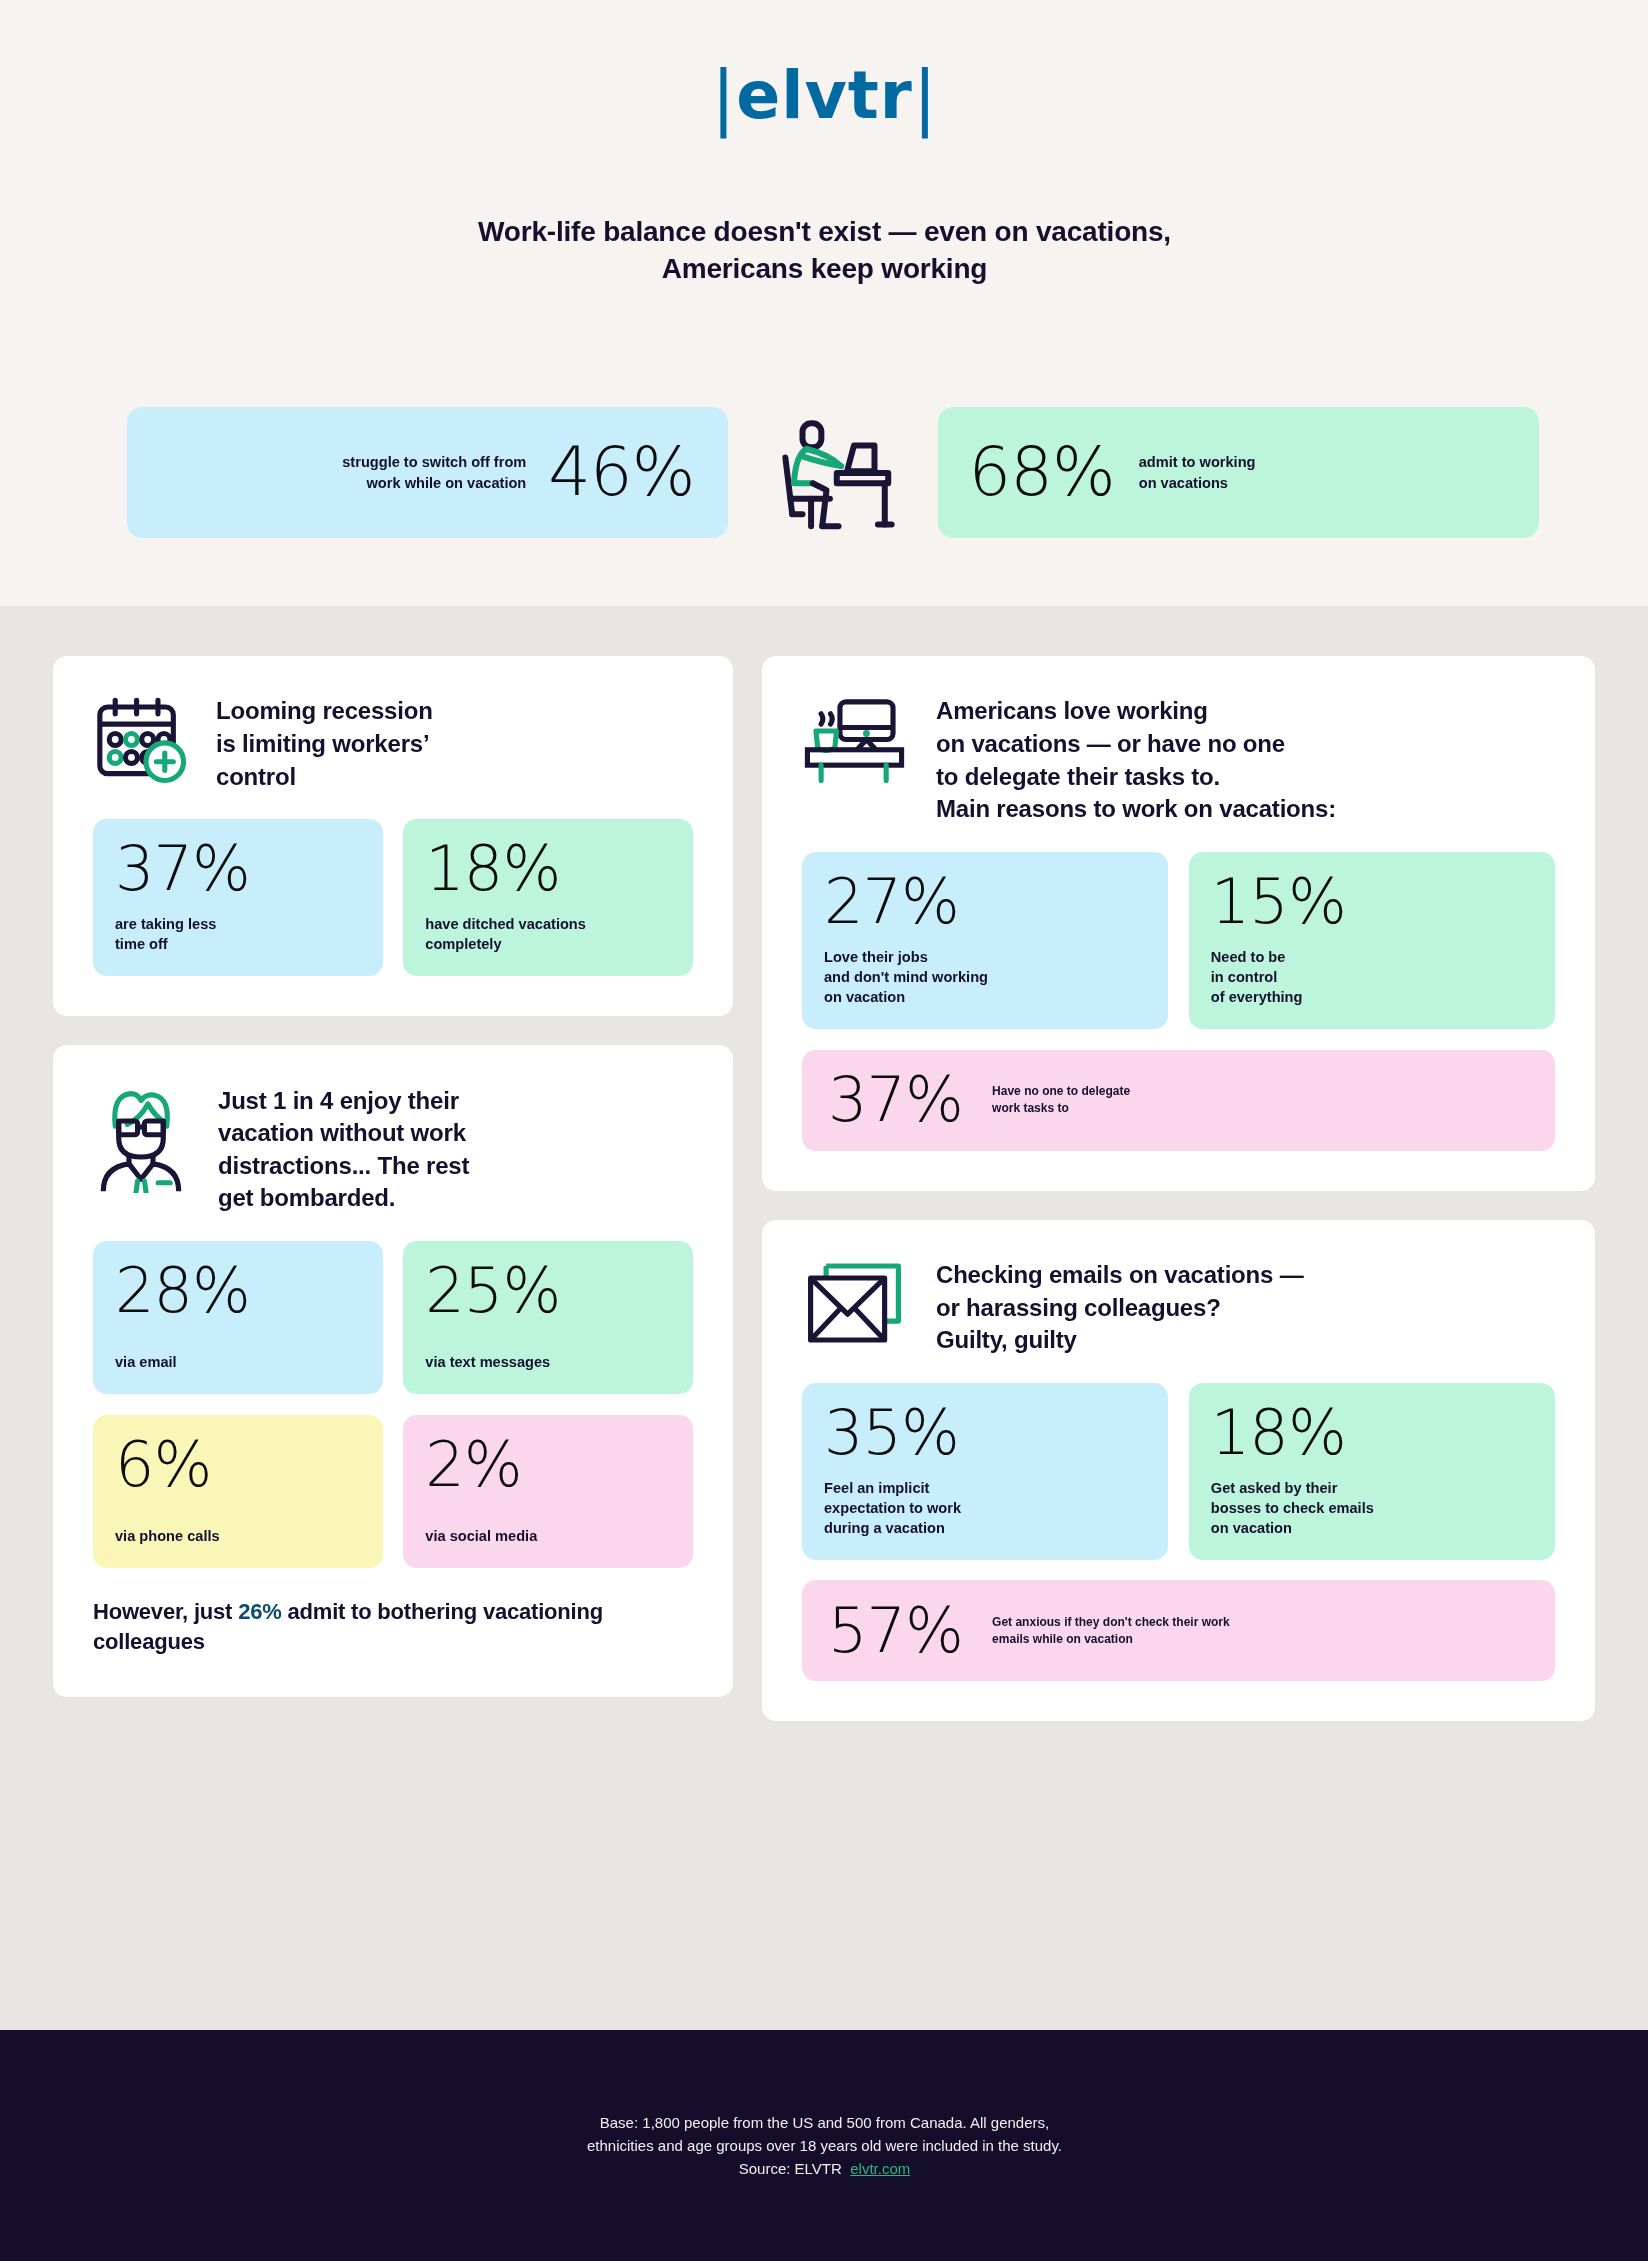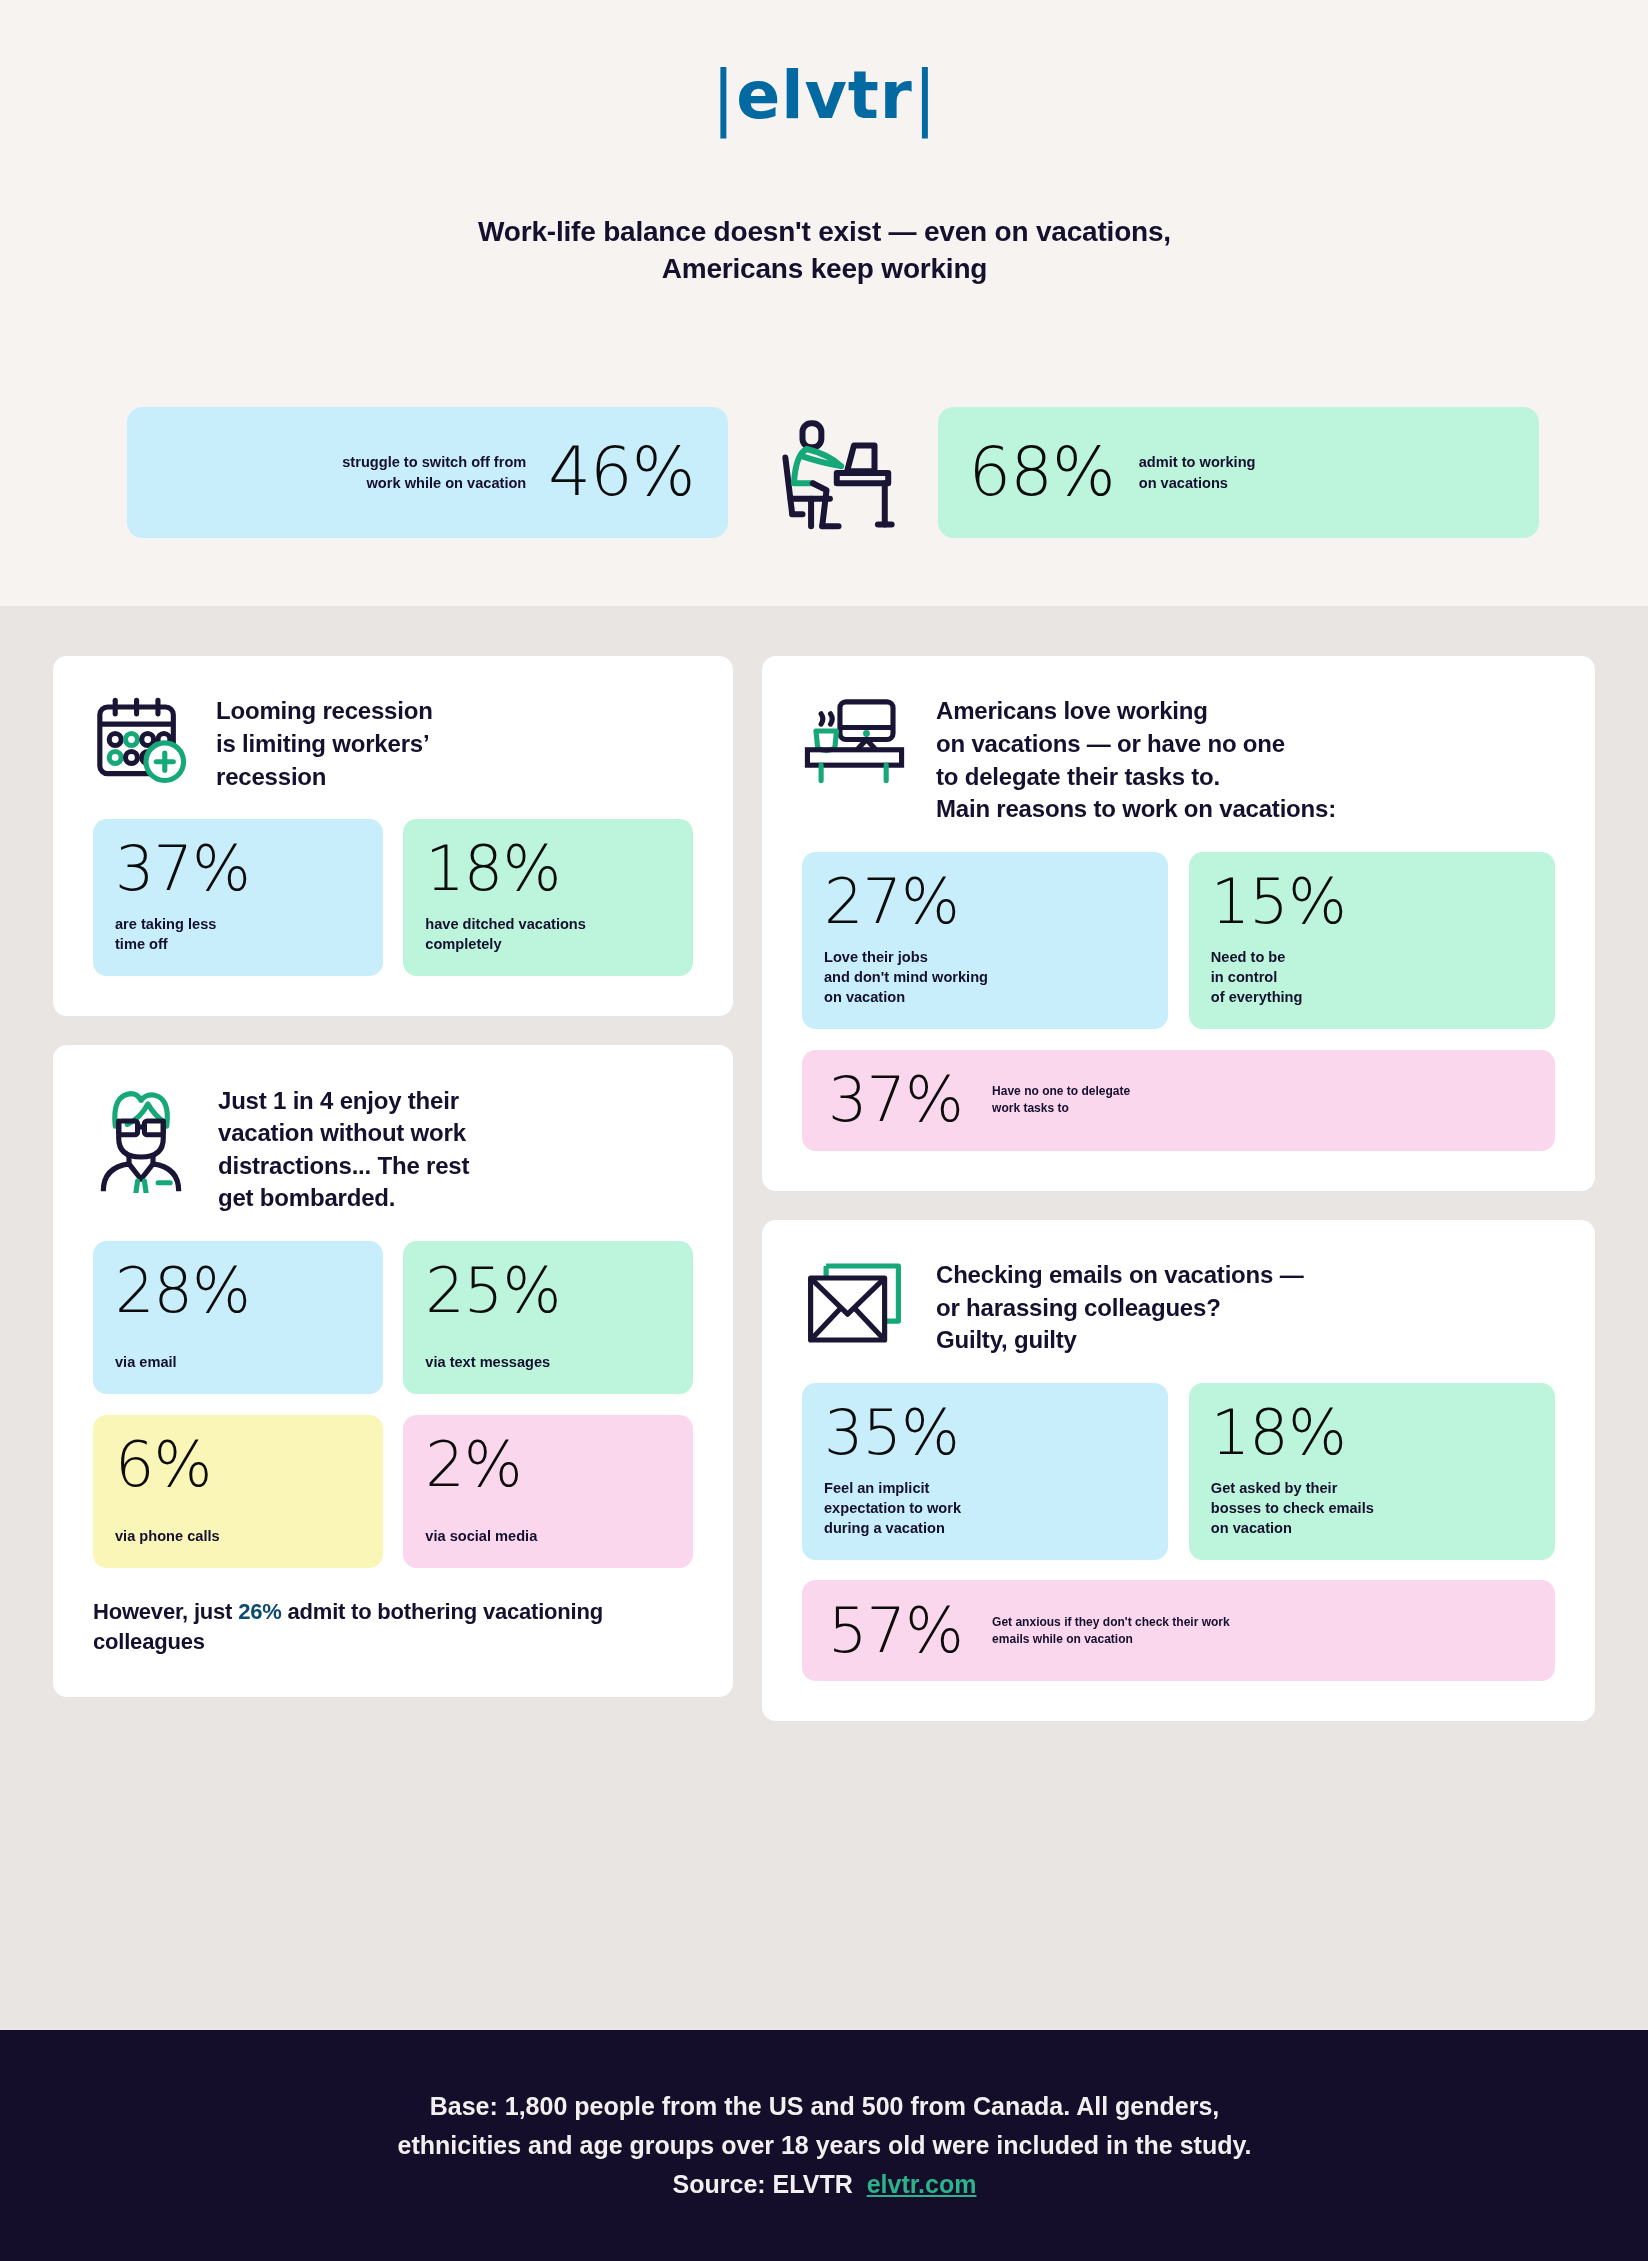--- a/index.html
+++ b/index.html
@@ -228,24 +228,24 @@
   
   .footer {
     background: #150E2B;
     height: 231px;
     display: flex;
     align-items: center;
     justify-content: center;
     text-align: center;
   }
   .footer-text {
-    font-size: 25px;
+    font-size: 15px;
     line-height: 1.55;
     color: #F2EFEE;
-    font-weight: 700;
+    font-weight: 400;
     max-width: 1116px;
   }
   .footer-link {
     color: #2BB38B;
     text-decoration: underline;
   }
 
   svg { display: block; }
 </style>
 </head>
@@ -331,21 +331,21 @@
               <circle cx="26" cy="73" r="7" stroke="#16A878" stroke-width="6"></circle>
               <circle cx="45" cy="73" r="7" stroke="#1B1535" stroke-width="6"></circle>
               <circle cx="64" cy="73" r="7" stroke="#1B1535" stroke-width="6"></circle>
               <circle cx="84" cy="78" r="22" fill="#FFFFFF" stroke="#16A878" stroke-width="6"></circle>
               <path d="M84 68 L84 88 M74 78 L94 78" stroke="#16A878" stroke-width="6" stroke-linecap="round"></path>
             </svg>
           </div>
           <div class="title">
             <div>Looming recession</div>
             <div>is limiting workers’</div>
-            <div>recession</div>
+            <div>control</div>
           </div>
         </div>
 
         <div class="tiles2">
           <div class="tile blue">
             <div class="num">37%</div>
             <div class="lbl">
               <div>are taking less</div>
               <div>time off</div>
             </div>

